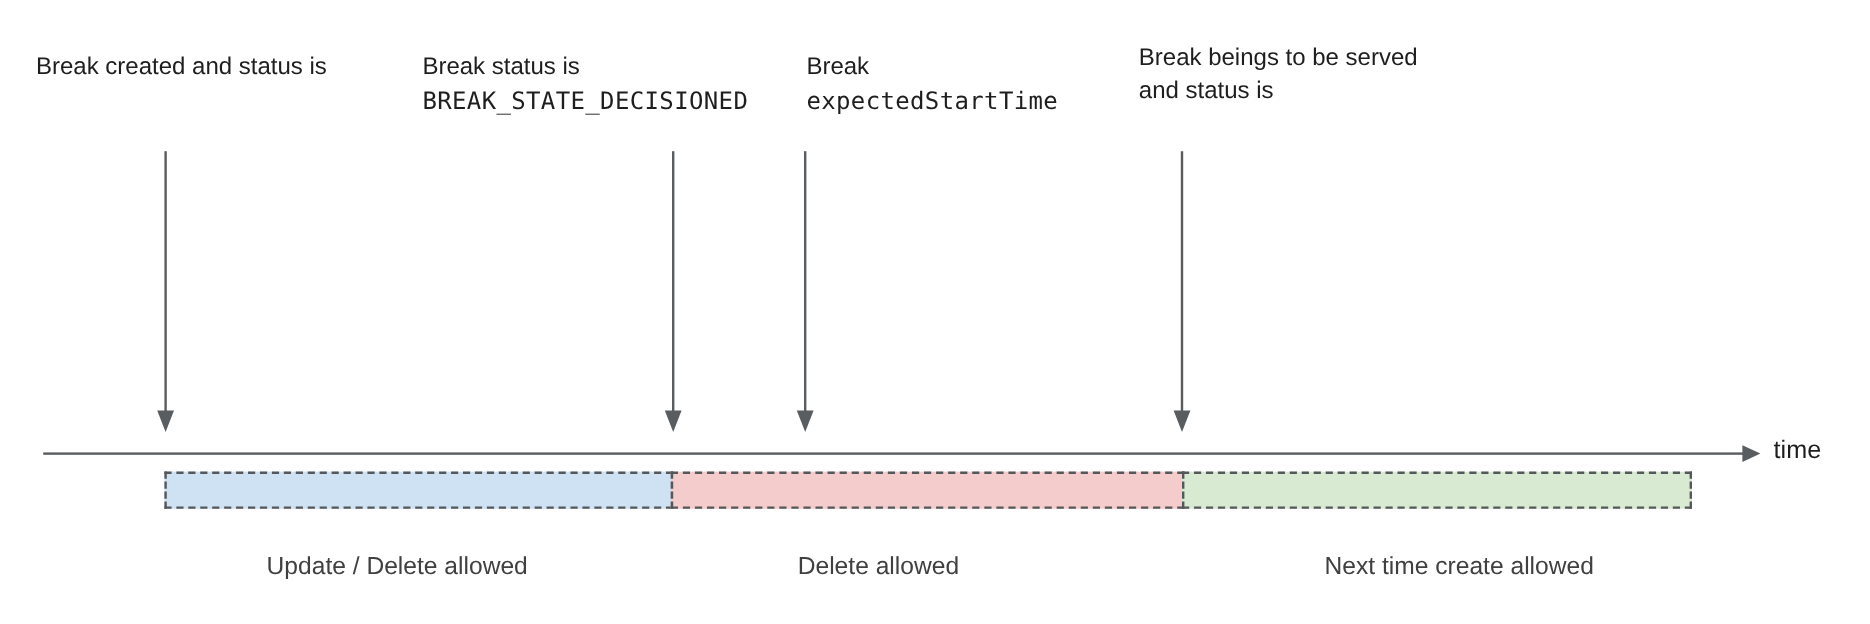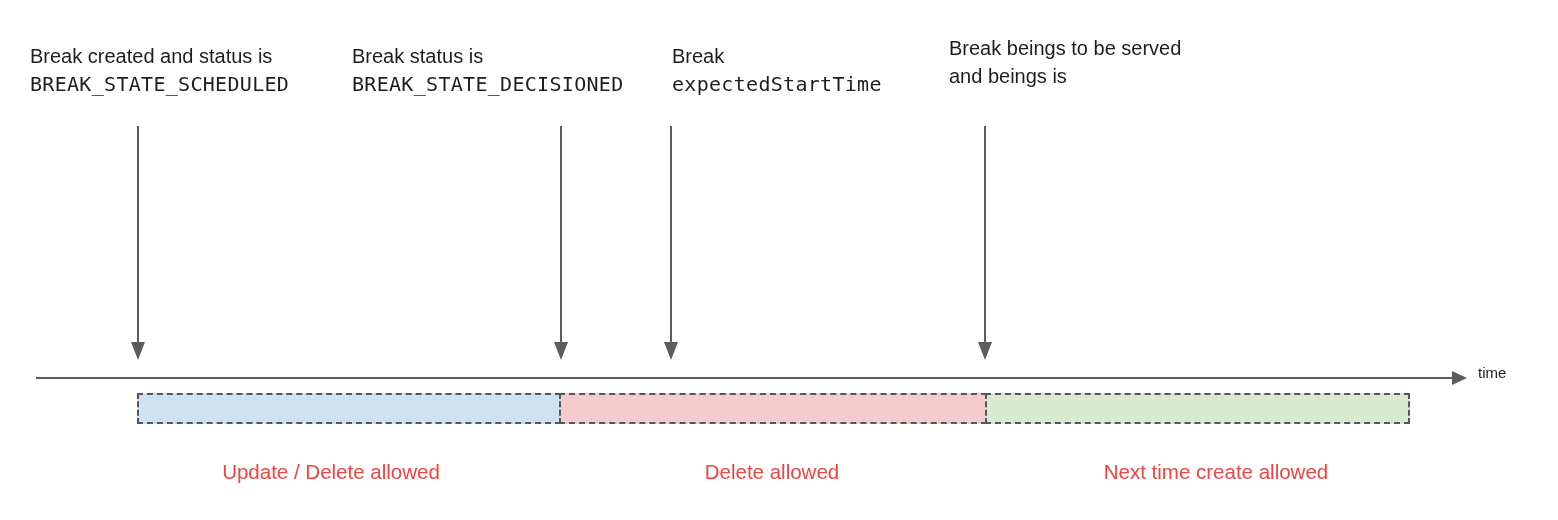--- a/index.html
+++ b/index.html
@@ -64,21 +64,21 @@
     position:absolute;
     left:1452px; top:371px;
     width:0; height:0;
     border-top:7px solid transparent;
     border-bottom:7px solid transparent;
     border-left:15px solid #5a5d60;
   }
   .axis-label {
     position:absolute;
     left:1478px; top:364px;
-    font-size:15px;
+    font-size:21px;
     color:#1e1e1e;
   }
 
   
   .bar {
     position:absolute;
     left:137px; top:393px;
     height:31px;
     display:flex;
   }
@@ -93,49 +93,48 @@
   #seg-next-break    { width:425px; }
 
   
   .seg-label {
     position:absolute;
     top:458px;
     font-size:20.5px;
     line-height:28px;
     white-space:nowrap;
     transform:translateX(-50%);
-    color:#ef4444;
+    color:#404040;
   }
   #label-update-delete { left:331px; }
-  #label-delete        { left:772px;text-align:center; }
+  #label-delete        { left:732px;text-align:center; }
   #label-next-break    { left:1216px; }
 </style>
 </head>
 <body>
 
 <div class="canvas">
 
   <div class="annotation" id="ann-scheduled">
     <span>Break created and status is</span><br>
-    <span class="code">BREAK_STATE_SCHEDULED</span>
   </div>
 
   <div class="annotation" id="ann-expected">
     <span>Break</span><br>
     <span class="code">expectedStartTime</span>
   </div>
 
   <div class="annotation" id="ann-decisioned">
     <span>Break status is</span><br>
     <span class="code">BREAK_STATE_DECISIONED</span>
   </div>
 
   <div class="annotation" id="ann-completed">
     <span>Break beings to be served</span><br>
-    <span>and beings is</span><br>
+    <span>and status is</span><br>
   </div>
 
   <div class="varrow" id="arrow-scheduled">
     <div class="head"></div>
   </div>
   <div class="varrow" id="arrow-decisioned">
     <div class="head"></div>
   </div>
   <div class="varrow" id="arrow-expected">
     <div class="head"></div>

